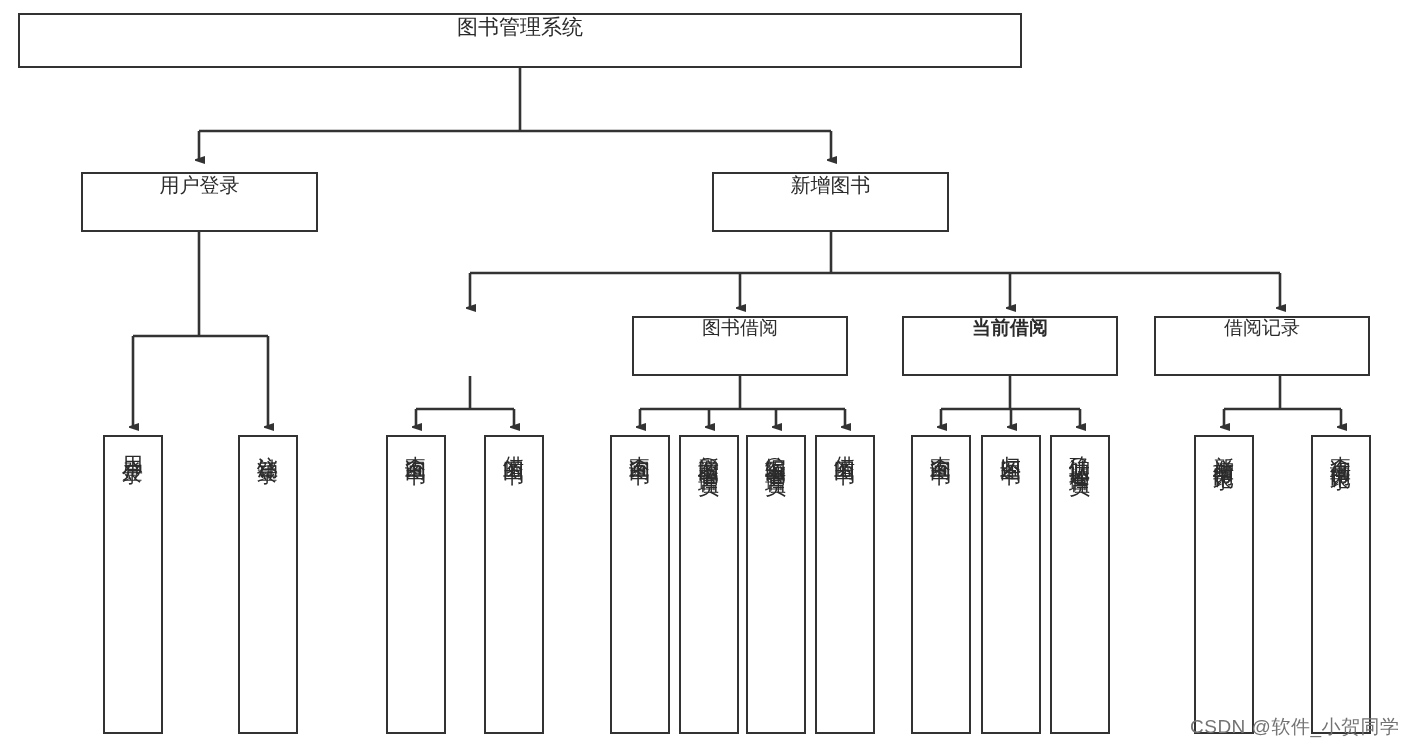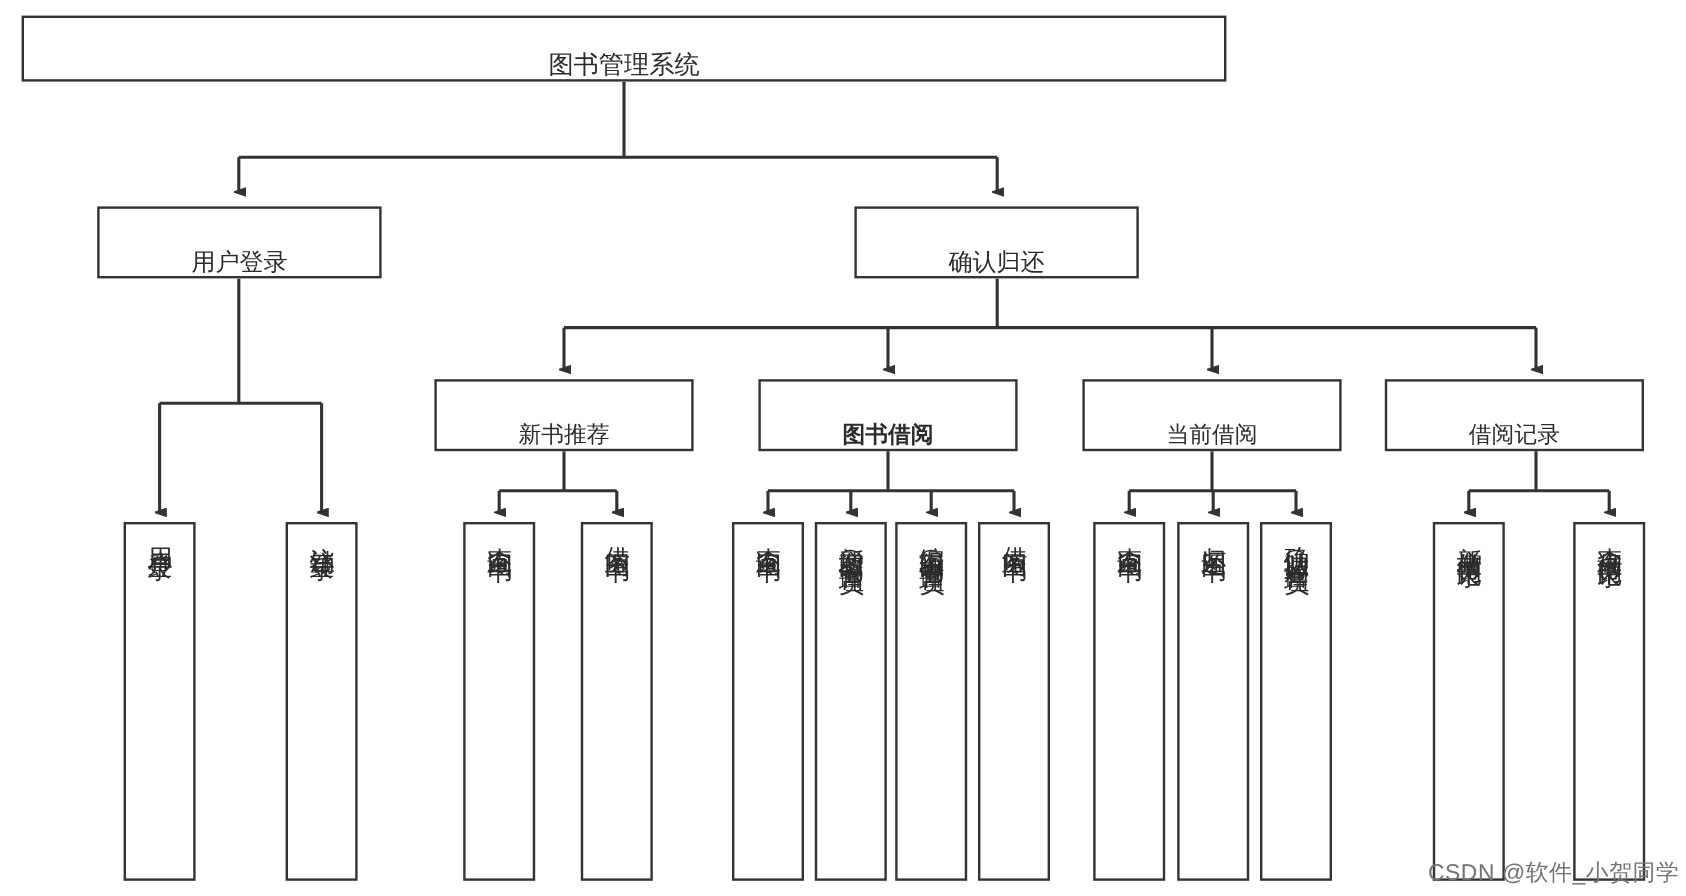--- a/index.html
+++ b/index.html
@@ -24,21 +24,21 @@
     width: 1405px;
     height: 747px;
     pointer-events: none;
   }
   .node {
     position: absolute;
     box-sizing: border-box;
     background: #ffffff;
     border: 2px solid #333333;
     display: flex;
-    align-items: flex-end;
+    align-items: flex-start;
     justify-content: center;
     color: #2b2b2b;
   }
   .node.horiz .label {
     writing-mode: horizontal-tb;
     white-space: nowrap;
     line-height: 1.1;
   }
   .node.vert {
     align-items: flex-start;
@@ -121,32 +121,29 @@
 
   <div class="node horiz lvl0" style="left:18px; top:13px; width:1004px; height:55px;">
     <span class="label">图书管理系统</span>
   </div>
 
   <div class="node horiz lvl1" style="left:81px; top:172px; width:237px; height:60px;">
     <span class="label">用户登录</span>
   </div>
 
   <div class="node horiz lvl1" style="left:712px; top:172px; width:237px; height:60px;">
-    <span class="label">确认归还</span>
-  </div>
-
-  <div class="node horiz lvl2" style="left:362px; top:316px; width:216px; height:60px;">
-    <span class="label">新书推荐</span>
-  </div>
-
-  <div class="node horiz lvl2" style="left:632px; top:316px; width:216px; height:60px;font-weight:bold;">
+    <span class="label">新增图书</span>
+  </div>
+
+
+  <div class="node horiz lvl2" style="left:632px; top:316px; width:216px; height:60px;">
     <span class="label">图书借阅</span>
   </div>
 
-  <div class="node horiz lvl2" style="left:902px; top:316px; width:216px; height:60px;">
+  <div class="node horiz lvl2" style="left:902px; top:316px; width:216px; height:60px;font-weight:bold;">
     <span class="label">当前借阅</span>
   </div>
 
   <div class="node horiz lvl2" style="left:1154px; top:316px; width:216px; height:60px;">
     <span class="label">借阅记录</span>
   </div>
 
   <div class="node vert leaf" style="left:103px; top:435px; width:60px; height:299px;">
     <span class="label">用户登录</span>
   </div>

